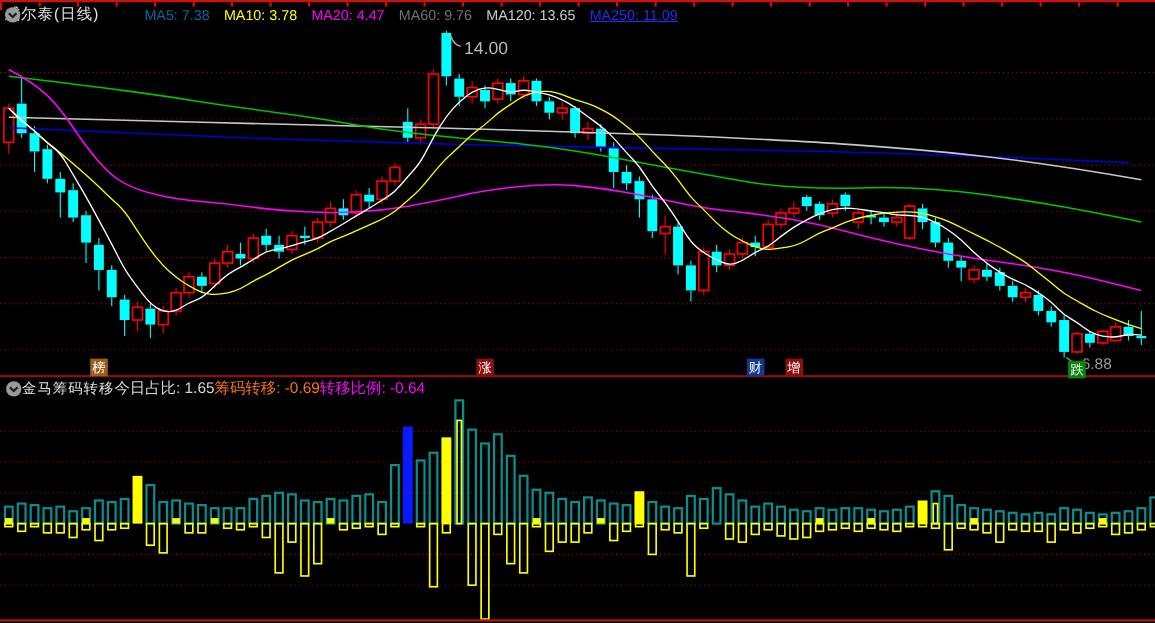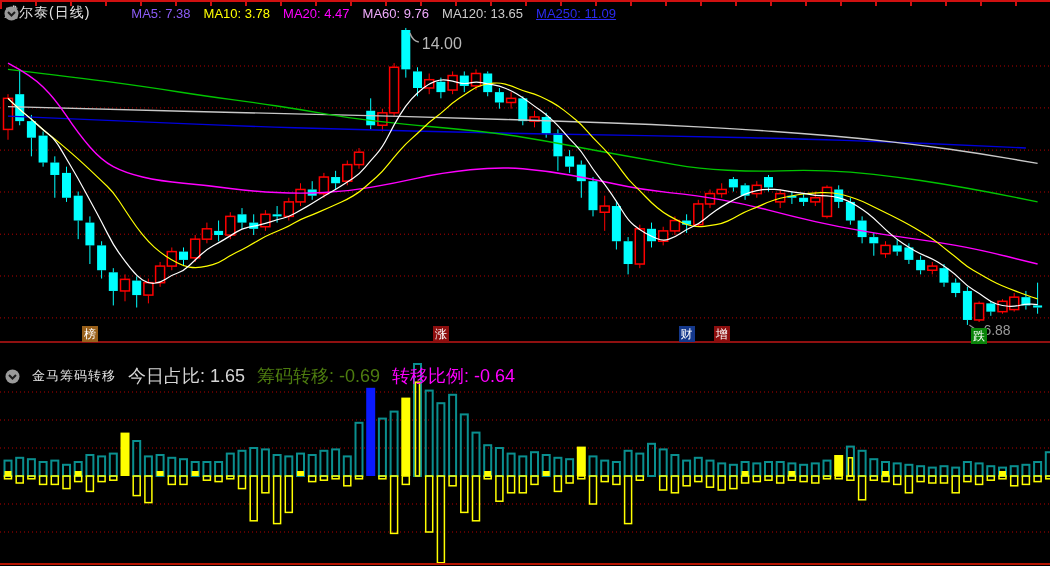--- a/index.html
+++ b/index.html
@@ -6,23 +6,23 @@
   body{width:1050px;height:566px;position:relative;overflow:hidden;
        font-family:"Liberation Sans","DejaVu Sans",sans-serif;}
   #stage{position:absolute;inset:0;background:#000;}
   svg{position:absolute;left:0;display:block;}
   #kline-svg{top:0;}
   #indicator-svg{top:362px;}
   .topbar{position:absolute;top:3px;left:4px;height:20px;display:flex;align-items:center;gap:13px;z-index:5;}
   .title{color:#e2e2e2;font-size:14px;letter-spacing:1px;white-space:nowrap;}
   .ma{font-size:13px;white-space:nowrap;}
   .ddicon{width:15px;height:15px;display:inline-block;}
-  .subbar{position:absolute;top:344px;left:5px;height:18px;display:flex;align-items:center;gap:12px;z-index:5;margin-top:23px;}
+  .subbar{position:absolute;top:344px;left:5px;height:18px;display:flex;align-items:center;z-index:5;}
   .ind-name{color:#e2e2e2;font-size:13px;letter-spacing:1px;white-space:nowrap;}
-  .param{font-size:18px;white-space:nowrap;}
+  .param{font-size:14px;white-space:nowrap;}
   .tag{position:absolute;width:16px;height:16px;line-height:16px;text-align:center;
        color:#fff;font-size:12px;z-index:6;}
 </style>
 </head>
 <body>
 
 <div id="stage">
 
   <svg id="kline-svg" width="1050" height="345">
       <rect x="0" y="0" width="1050" height="2" fill="#cf1010"></rect>
@@ -537,38 +537,38 @@
     </svg>
 
   <div class="topbar">
     <span class="title">威尔泰(日线)</span>
     <span class="ddicon">
       <svg width="15" height="15">
           <circle cx="7.5" cy="7.5" r="7" fill="#9a9a9a"></circle>
           <path d="M4 6 L7.5 9.5 L11 6" stroke="#1c1c1c" stroke-width="2" fill="none"></path>
         </svg>
     </span>
-    <span class="ma" style="color: #8b5cf6;">MA5: 7.38</span>
+    <span class="ma" style="color: #0369a1;">MA5: 7.38</span>
     <span class="ma" style="color: rgb(255, 255, 0);">MA10: 3.78</span>
     <span class="ma" style="color: rgb(255, 0, 255);">MA20: 4.47</span>
-    <span class="ma" style="color: #f0abfc;">MA60: 9.76</span>
+    <span class="ma" style="color: #737373;">MA60: 9.76</span>
     <span class="ma" style="color: rgb(204, 204, 204);">MA120: 13.65</span>
     <span class="ma" style="color: rgb(42, 42, 240); text-decoration: underline;">MA250: 11.09</span>
   </div>
 
   <div class="subbar">
     <span class="ddicon">
       <svg width="15" height="15">
           <circle cx="7.5" cy="7.5" r="7" fill="#9a9a9a"></circle>
           <path d="M4 6 L7.5 9.5 L11 6" stroke="#1c1c1c" stroke-width="2" fill="none"></path>
         </svg>
     </span>
     <span class="ind-name">金马筹码转移</span>
     <span class="param" style="color: rgb(214, 214, 214);">今日占比: 1.65</span>
-    <span class="param" style="color: #4d7c0f;">筹码转移: -0.69</span>
+    <span class="param" style="color: #f97316;">筹码转移: -0.69</span>
     <span class="param" style="color: rgb(255, 0, 255);">转移比例: -0.64</span>
   </div>
 
   <div id="tags">
       <div class="tag" style="background: rgb(153, 96, 26); left: 81.9px; top: 326px;">榜</div>
       <div class="tag" style="background: rgb(140, 14, 14); left: 432.9px; top: 326px;">涨</div>
       <div class="tag" style="background: rgb(20, 56, 140); left: 678.6px; top: 326px;">财</div>
       <div class="tag" style="background: rgb(140, 14, 14); left: 713.7px; top: 326px;">增</div>
       <div class="tag" style="background: rgb(10, 132, 10); left: 971.1px; top: 328px;">跌</div>
     </div>

